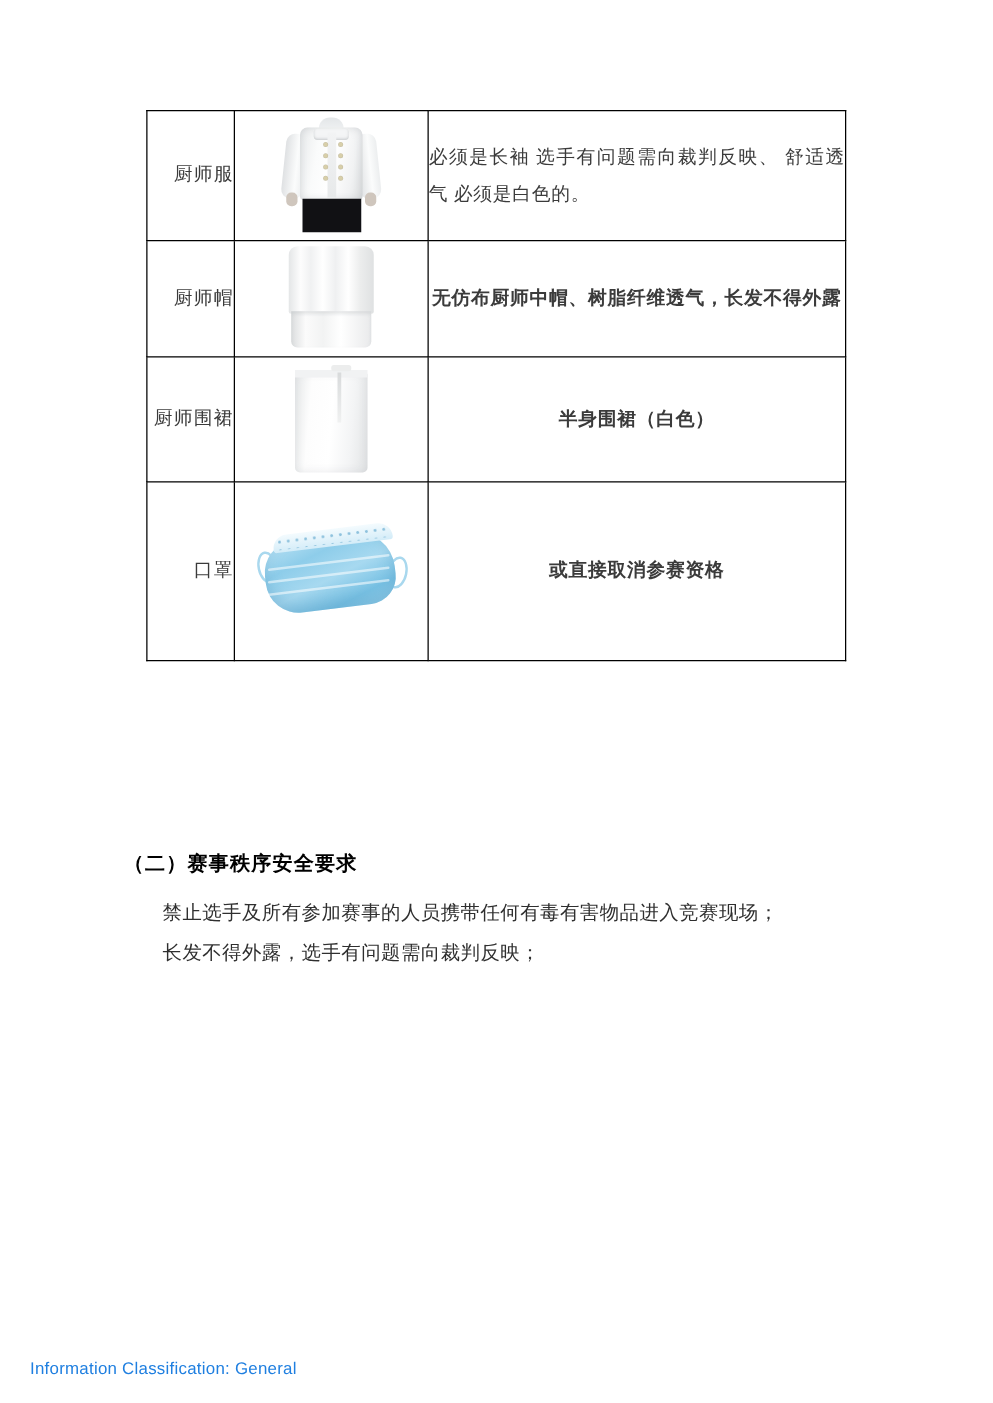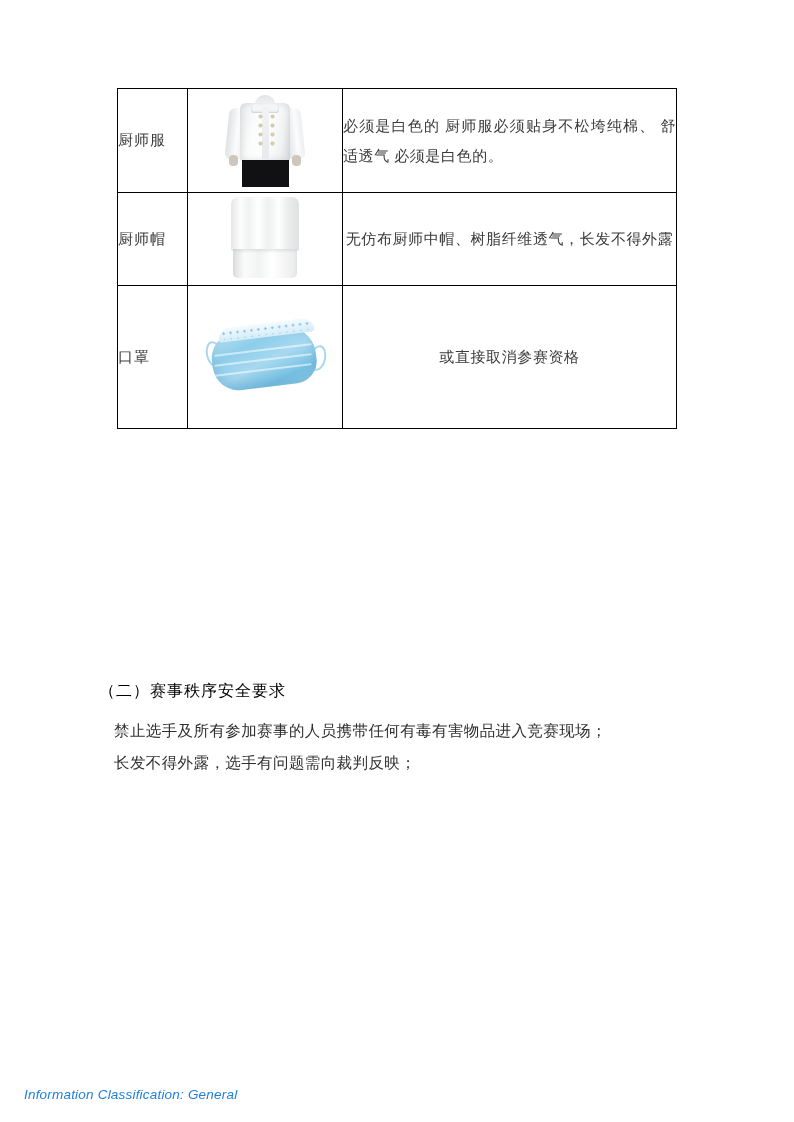--- a/index.html
+++ b/index.html
@@ -29,36 +29,36 @@
   .uniform-table td {
     border: 1px solid #000000;
     padding: 0;
     vertical-align: middle;
   }
   .col-name   { width: 70px;  }
   .col-image  { width: 155px; }
   .col-desc   { width: 334px; }
 
   .cell-name {
-    text-align: left;
+    text-align: right;
     font-size: 15px;
     line-height: 27px;
     color: #3b3b3b;
     letter-spacing: 1px;
     padding: 4px 6px;
     margin-left: 16px;
   }
   .cell-desc {
     font-size: 15px;
     line-height: 30px;
     color: #3b3b3b;
     letter-spacing: 0.6px;
     padding: 6px 10px;
   }
-  .cell-desc.center { text-align: center; }
+  .cell-desc.center { text-align: center; font-weight: bold; }
   .cell-desc.left   { text-align: justify; text-align-last: left; }
 
   .cell-image {
     text-align: center;
     padding: 5px 0;
   }
   .img-box {
     display: inline-block;
     position: relative;
     overflow: hidden;
@@ -206,27 +206,27 @@
   }
   .art-mask .ear-l { left: 6px; top: 34px; transform: rotate(-12deg); }
   .art-mask .ear-r { left: 110px; top: 38px; transform: rotate(12deg); }
 
   
   .section-heading {
     position: absolute;
     left: 99px;
     top: 681px;
     font-size: 16px;
-    font-weight: normal;
+    font-weight: bold;
     letter-spacing: 1px;
     color: #000000;
   }
   .body-block {
     position: absolute;
-    left: 83px;
+    left: 99px;
     top: 715px;
     width: 607px;
     font-size: 15.5px;
     line-height: 31.5px;
     color: #2f2f2f;
     letter-spacing: 0.4px;
     text-align: justify;
   }
   .para { margin: 0; text-indent: 2em; }
 
@@ -240,21 +240,20 @@
     color: #3a3a3a;
   }
   .classification {
     position: absolute;
     left: 24px;
     top: 1087px;
     font-size: 13.5px;
     font-family: "Liberation Sans", sans-serif;
     color: #1f7fe0;
     letter-spacing: .2px;
-    font-style: italic;
   }
 </style>
 </head>
 <body>
 
 <div class="page">
 
   <table class="uniform-table">
     <colgroup>
       <col class="col-name">
@@ -276,34 +275,46 @@
             <span class="btn" style="left:58px;top:24px"></span>
             <span class="btn" style="left:46px;top:33px"></span>
             <span class="btn" style="left:58px;top:33px"></span>
             <span class="btn" style="left:46px;top:42px"></span>
             <span class="btn" style="left:58px;top:42px"></span>
             <span class="btn" style="left:46px;top:51px"></span>
             <span class="btn" style="left:58px;top:51px"></span>
             <span class="pants"></span>
           </span>
         </td>
-        <td class="cell-desc left">必须是白色的 厨师服必须贴身不松垮纯棉、 舒适透气 必须是白色的。</td>
+        <td class="cell-desc left">必须是长袖 选手有问题需向裁判反映、 舒适透气 必须是白色的。</td>
       </tr>
 
       <tr style="height:93px">
         <td class="cell-name">厨师帽</td>
         <td class="cell-image">
           <span class="img-box art-hat">
             <span class="crown"></span>
             <span class="band"></span>
           </span>
         </td>
         <td class="cell-desc center">无仿布厨师中帽、树脂纤维透气，长发不得外露</td>
       </tr>
 
+      <tr style="height:98px">
+        <td class="cell-name">厨师围裙</td>
+        <td class="cell-image">
+          <span class="img-box art-apron">
+            <span class="skirt"></span>
+            <span class="waist"></span>
+            <span class="tie"></span>
+            <span class="tie2"></span>
+          </span>
+        </td>
+        <td class="cell-desc center">半身围裙（白色）</td>
+      </tr>
 
 
       <tr style="height:143px">
         <td class="cell-name">口罩</td>
         <td class="cell-image">
           <span class="img-box art-mask">
             <span class="ear ear-l"></span><span class="ear ear-r"></span>
             <span class="body"></span>
             <span class="pleat" style="top:42px"></span>
             <span class="pleat" style="top:52px"></span>

